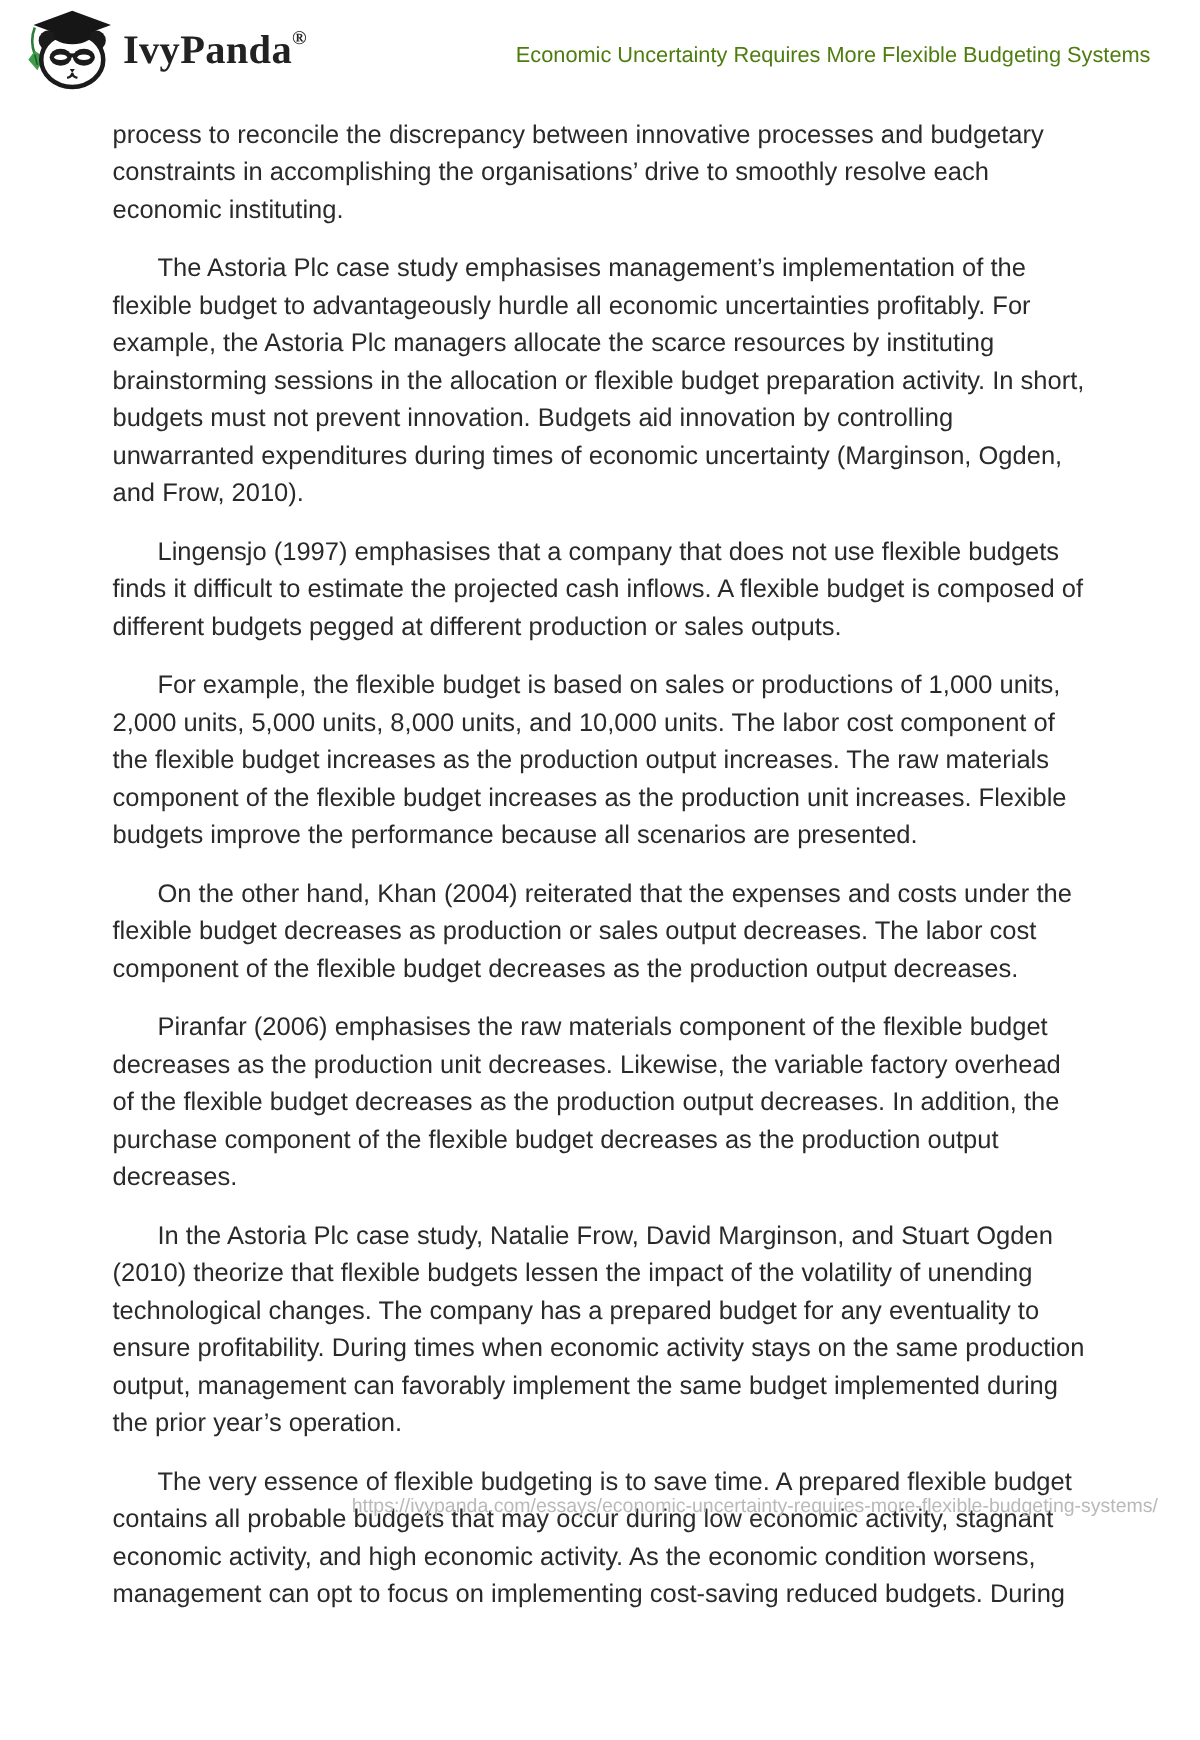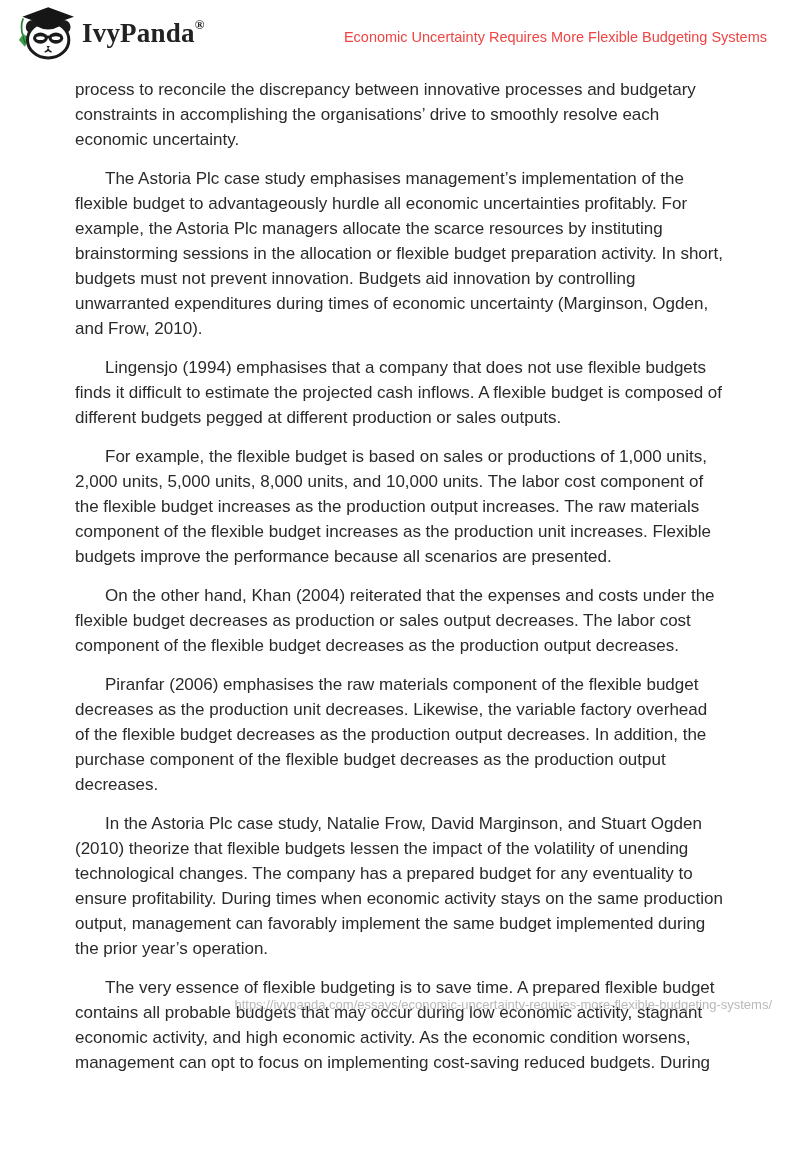--- a/index.html
+++ b/index.html
@@ -26,21 +26,21 @@
   .brand-name {
     font-family: "Liberation Serif", serif;
     font-weight: 700;
     font-size: 27px;
     color: #222222;
     letter-spacing: 0.2px;
   }
   .brand-name sup { font-size: 13px; vertical-align: 13px; font-weight: 700; }
   .doc-title {
     font-size: 14.5px;
-    color: #ef4444;
+    color: #4d7c0f;
     text-align: right;
     margin-top: 8px;
   }
 
   
   main { padding: 15px 77px 0 75px; }
   main p {
     font-size: 17px;
     line-height: 25px;
     color: #2a2a2a;
@@ -90,23 +90,23 @@
           <path d="M42 2 L72 13 L42 24 L12 13 Z" fill="#161616"></path>
           <path d="M28 18 v6 q14 8 28 0 v-6 z" fill="#161616"></path>
         </svg>
       </span>
       <span class="brand-name"><span>IvyPanda</span><sup>®</sup></span>
     </div>
     <div class="doc-title">Economic Uncertainty Requires More Flexible Budgeting Systems</div>
   </header>
 
   <main>
-    <p class="first">process to reconcile the discrepancy between innovative processes and budgetary constraints in accomplishing the organisations’ drive to smoothly resolve each economic uncertainty.</p>
+    <p class="first">process to reconcile the discrepancy between innovative processes and budgetary constraints in accomplishing the organisations’ drive to smoothly resolve each economic instituting.</p>
     <p>The Astoria Plc case study emphasises management’s implementation of the flexible budget to advantageously hurdle all economic uncertainties profitably. For example, the Astoria Plc managers allocate the scarce resources by instituting brainstorming sessions in the allocation or flexible budget preparation activity. In short, budgets must not prevent innovation. Budgets aid innovation by controlling unwarranted expenditures during times of economic uncertainty (Marginson, Ogden, and Frow, 2010).</p>
-    <p>Lingensjo (1994) emphasises that a company that does not use flexible budgets finds it difficult to estimate the projected cash inflows. A flexible budget is composed of different budgets pegged at different production or sales outputs.</p>
+    <p>Lingensjo (1997) emphasises that a company that does not use flexible budgets finds it difficult to estimate the projected cash inflows. A flexible budget is composed of different budgets pegged at different production or sales outputs.</p>
     <p>For example, the flexible budget is based on sales or productions of 1,000 units, 2,000 units, 5,000 units, 8,000 units, and 10,000 units. The labor cost component of the flexible budget increases as the production output increases. The raw materials component of the flexible budget increases as the production unit increases. Flexible budgets improve the performance because all scenarios are presented.</p>
     <p>On the other hand, Khan (2004) reiterated that the expenses and costs under the flexible budget decreases as production or sales output decreases. The labor cost component of the flexible budget decreases as the production output decreases.</p>
     <p>Piranfar (2006) emphasises the raw materials component of the flexible budget decreases as the production unit decreases. Likewise, the variable factory overhead of the flexible budget decreases as the production output decreases. In addition, the purchase component of the flexible budget decreases as the production output decreases.</p>
     <p>In the Astoria Plc case study, Natalie Frow, David Marginson, and Stuart Ogden (2010) theorize that flexible budgets lessen the impact of the volatility of unending technological changes. The company has a prepared budget for any eventuality to ensure profitability. During times when economic activity stays on the same production output, management can favorably implement the same budget implemented during the prior year’s operation.</p>
     <p>The very essence of flexible budgeting is to save time. A prepared flexible budget contains all probable budgets that may occur during low economic activity, stagnant economic activity, and high economic activity. As the economic condition worsens, management can opt to focus on implementing cost-saving reduced budgets. During</p>
   </main>
 
   <footer>
     <span class="url">https://ivypanda.com/essays/economic-uncertainty-requires-more-flexible-budgeting-systems/</span>
   </footer>

